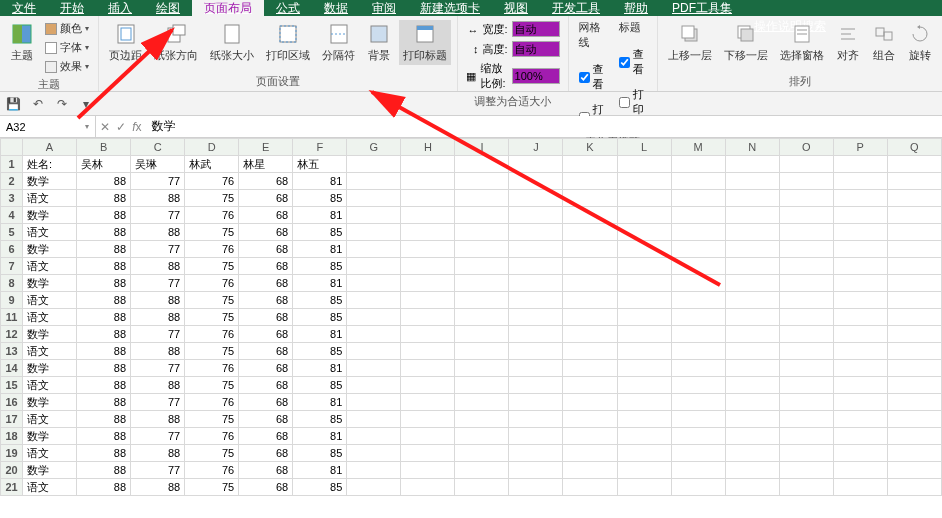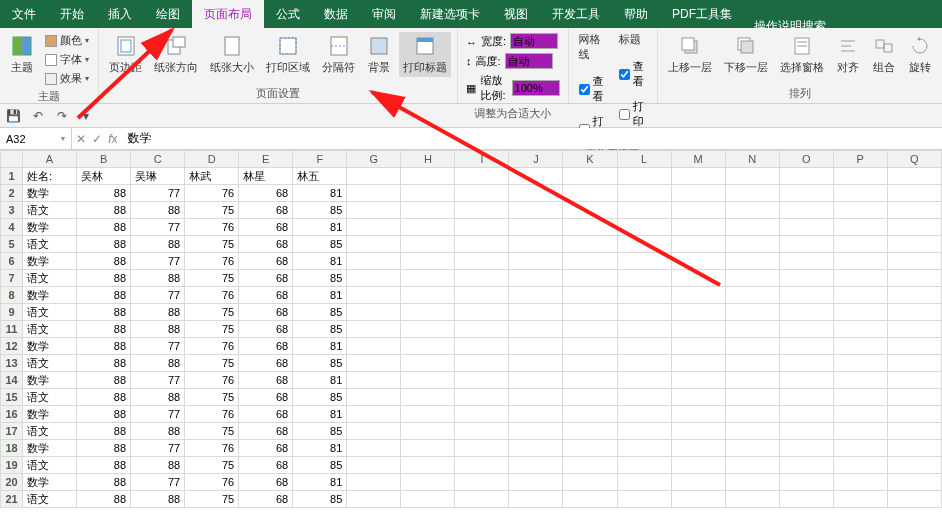--- a/index.html
+++ b/index.html
@@ -1,54 +1,54 @@
 <!DOCTYPE html>
 <html><head>
 <meta charset="utf-8">
 <style>
   * { box-sizing: border-box; margin: 0; padding: 0; font-family: "Microsoft YaHei", Arial, sans-serif; }
   body { background: #fff; font-size: 12px; overflow: hidden; width: 942px; height: 518px; position: relative; }
 
   
-  .tabs { background: #1a6b42; height: 28px; display: flex; align-items: stretch; color: #fff; }
+  .tabs { background: #1a6b42; height: 16px; display: flex; align-items: stretch; color: #fff; text-decoration: underline; }
   .tab { padding: 0 12px; display: flex; align-items: center; font-size: 12px; cursor: pointer; }
   .tab.active { background: #f3f3f3; color: #a21caf; }
   .tab-search { display: flex; align-items: flex-end; padding: 14px 10px; gap: 4px; flex-direction: column; }
   .tab-search svg { width: 12px; height: 12px; }
 
   
   .ribbon { background: #f3f3f3; height: 76px; display: flex; border-bottom: 1px solid #d0d0d0; }
   .group { display: flex; flex-direction: column; padding: 4px 6px 0 6px; border-right: 1px solid #e0e0e0; }
   .group-body { flex: 1; display: flex; align-items: flex-start; gap: 4px; }
   .group-label { text-align: center; font-size: 11px; color: #555; padding: 2px 0; }
   .btn-col { display: flex; flex-direction: column; align-items: center; justify-content: flex-start; gap: 2px; padding: 2px 4px; cursor: pointer; }
   .btn-col.highlighted { background: #d8d8d8; }
   .btn-col .ico { width: 24px; height: 24px; display: flex; align-items: center; justify-content: center; }
   .btn-col .lbl { font-size: 11px; color: #333; white-space: nowrap; }
-  .mini-stack { display: flex; flex-direction: column; gap: 2px; }
+  .mini-stack { display: flex; flex-direction: column; gap: 2px; align-items: flex-end; }
   .mini-row { display: flex; align-items: center; gap: 3px; font-size: 11px; color: #333; padding: 1px 3px; cursor: pointer; white-space: nowrap; }
   .mini-row .sw { width: 12px; height: 12px; display: inline-block; }
   .mini-row .sw.color { background: #d9a46a; border: 1px solid #999; }
   .mini-row .sw.font { border: 1px solid #999; background: #fff; }
   .mini-row .sw.effect { border: 1px solid #999; background: #eee; }
   .mini-row .tri { font-size: 8px; color: #555; }
   .scale-row { display: flex; align-items: center; gap: 4px; font-size: 11px; padding: 1px 2px; }
   .scale-row input, .scale-row .sel { width: 48px; height: 16px; font-size: 11px; border: 1px solid #aaa; background: #a21caf; padding: 0 2px; }
   .chk-col { display: flex; flex-direction: column; gap: 10px; padding: 0 4px; font-size: 11px; }
   .chk-col .hdr { color: #333; padding: 0 0 2px 0; }
   .chk-col label { display: flex; align-items: center; gap: 3px; cursor: pointer; }
   .chk-col input { width: 11px; height: 11px; }
 
   
   .qat { background: #f3f3f3; height: 24px; display: flex; align-items: center; padding: 0 6px; gap: 8px; border-bottom: 1px solid #d0d0d0; }
   .qat .q { width: 16px; height: 16px; display: flex; align-items: center; justify-content: center; cursor: pointer; color: #555; }
 
   
   .fbar { height: 22px; display: flex; align-items: stretch; border-bottom: 1px solid #d0d0d0; background: #fff; }
-  .namebox { width: 72px; border-right: 1px solid #d0d0d0; display: flex; align-items: center; padding: 0 6px; font-size: 11px; }
+  .namebox { width: 96px; border-right: 1px solid #d0d0d0; display: flex; align-items: center; padding: 0 6px; font-size: 11px; }
   .namebox .dd { margin-left: auto; font-size: 8px; color: #888; }
   .fx-btns { display: flex; align-items: center; padding: 0 4px; gap: 6px; color: #888; }
   .fx-btns span { cursor: pointer; font-size: 12px; }
   .fx-input { flex: 1; border: none; padding: 0 6px; font-size: 12px; outline: none; }
 
   
   .grid-wrap { position: relative; overflow: hidden; height: calc(518px - 26px - 76px - 24px - 22px); }
   table.grid { border-collapse: collapse; table-layout: fixed; width: 100%; }
   table.grid th, table.grid td { border: 1px solid #d9d9d9; font-size: 11px; height: 17px; padding: 0 4px; }
   table.grid thead th { background: #eef3ee; color: #555; font-weight: normal; text-align: center; }

